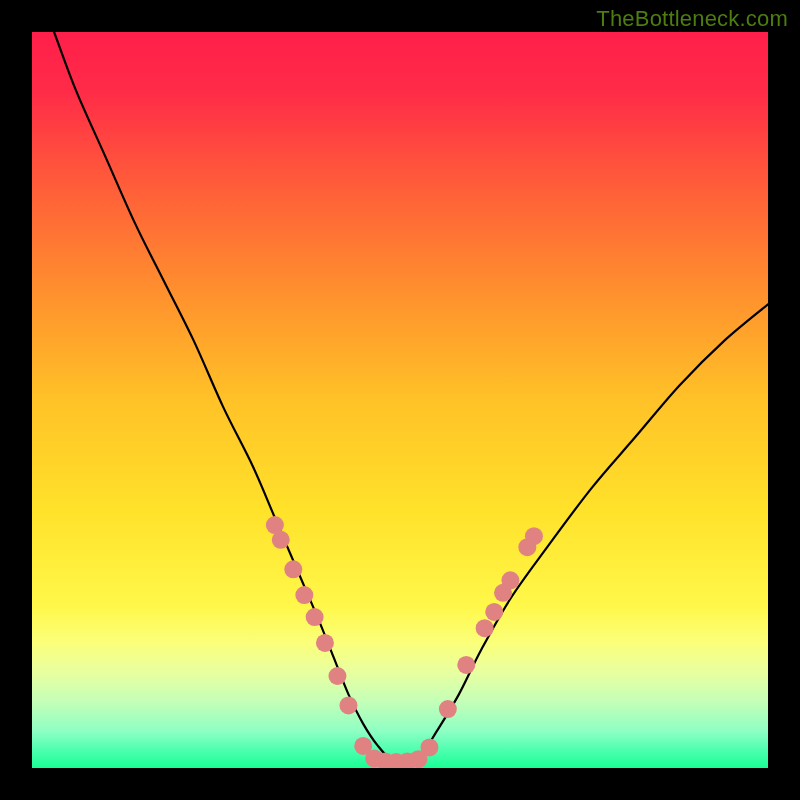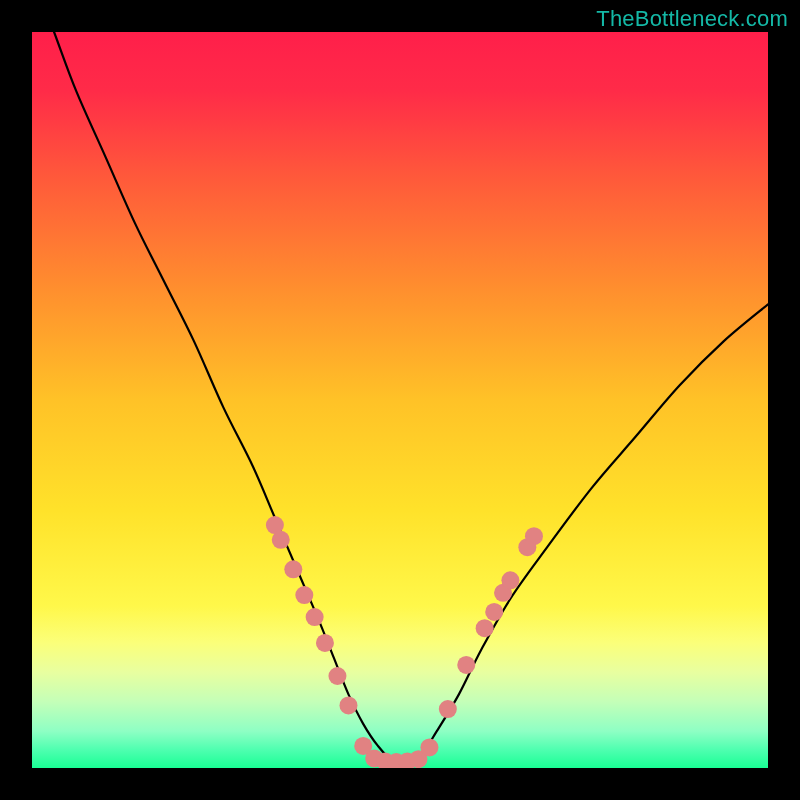--- a/index.html
+++ b/index.html
@@ -27,21 +27,21 @@
     overflow: hidden;
   }
   .gradient-bg {
     position: absolute;
     inset: 0;
   }
   .watermark {
     position: absolute;
     top: 6px;
     right: 12px;
-    color: #14b8a6;
+    color: #4d7c0f;
     font-size: 22px;
     font-weight: 500;
     letter-spacing: 0.2px;
     user-select: none;
   }
   svg.curve {
     position: absolute;
     inset: 0;
     width: 100%;
     height: 100%;

